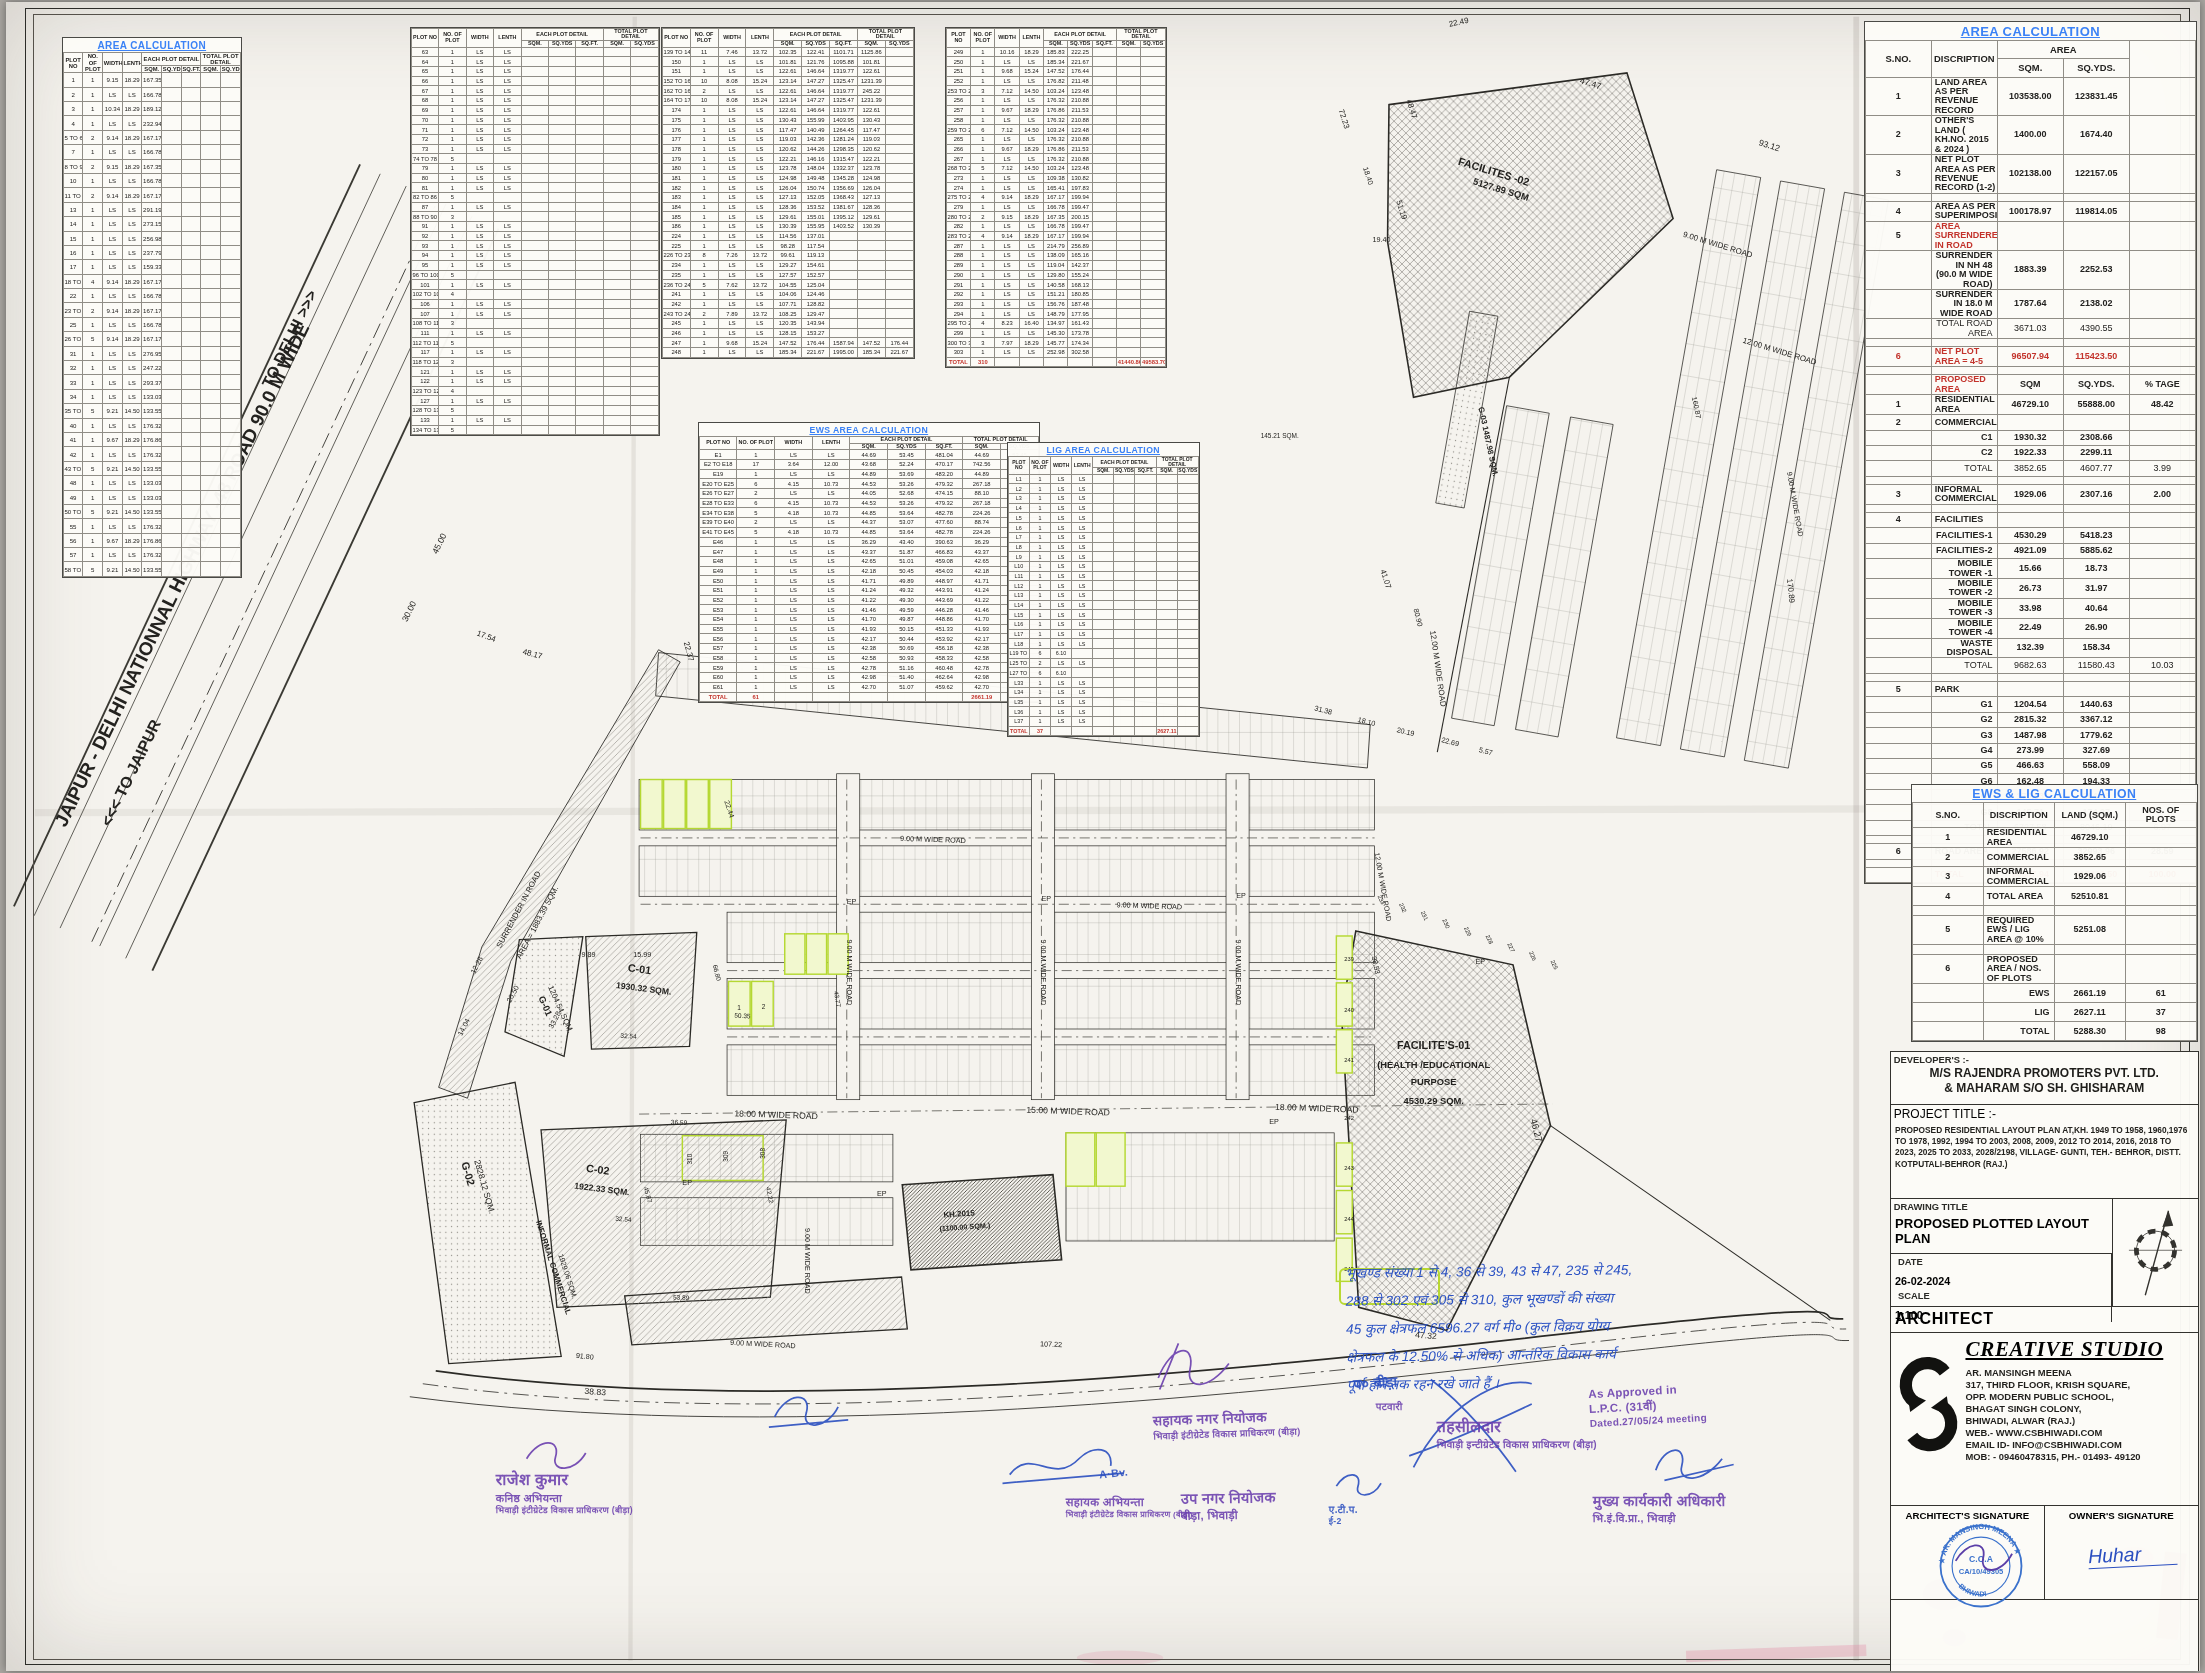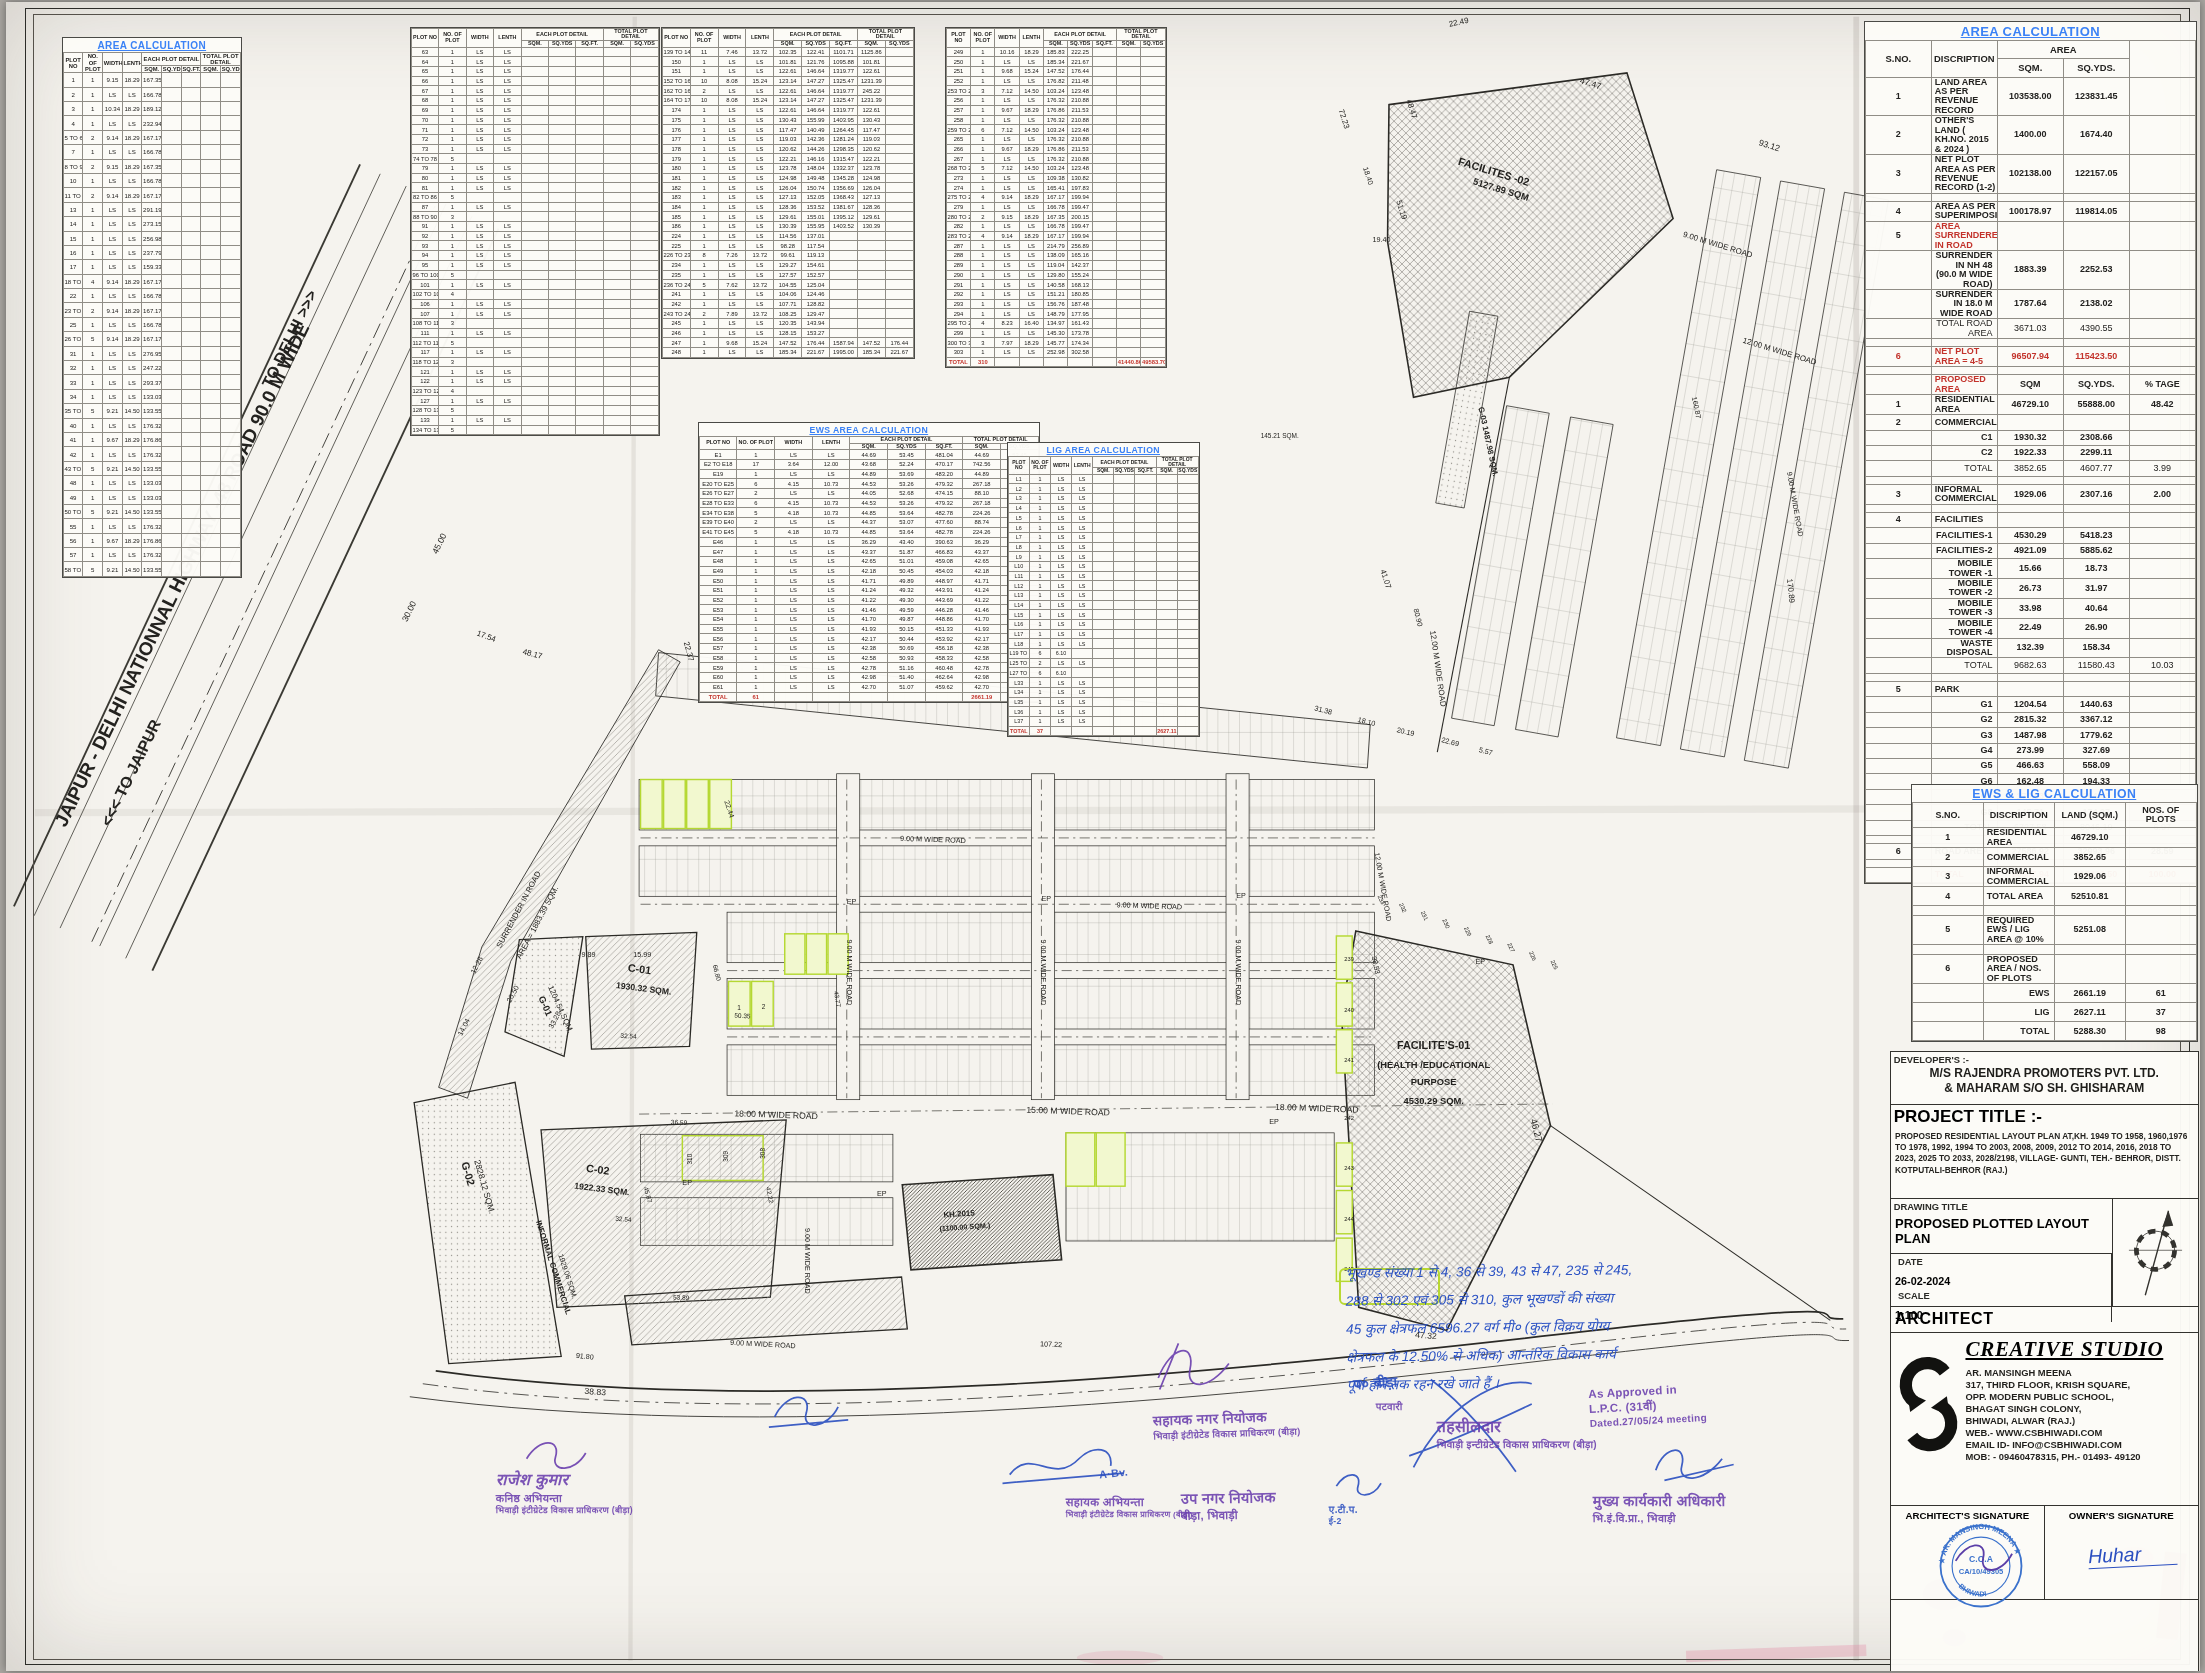--- a/index.html
+++ b/index.html
@@ -38,21 +38,21 @@
   #elc tr.sub td:nth-child(2),#elc tr.subb td:nth-child(2){text-align:right;padding-right:4.3px;}
   #elc tr.subb td,#elc tr.b td{font-weight:bold;}
   #elc tr.sp td{height:8.7px;}
   
   #tb{position:absolute;left:1884px;top:1049px;width:309px;height:622px;border:1.4px solid #33322e;background:rgba(252,251,247,.97);box-sizing:border-box;}
   .tb-sec{box-sizing:border-box;border-bottom:1.2px solid #33322e;position:relative;}
   .tb-lab{font-size:9.4px;font-weight:bold;color:#2a2a26;padding:1.4px 2.9px;}
   .tb-dev{height:53px;}
   .tb-dev1{font-size:12px;font-weight:bold;text-align:center;color:#1e1d1a;line-height:1.25;}
   .tb-proj{height:94px;}
-  .tb-lab2{font-size:17px;font-weight:bold;padding:2.2px 2.9px;}
+  .tb-lab2{font-size:12px;font-weight:normal;padding:2.2px 2.9px;}
   .tb-ptext{font-size:8.3px;font-weight:bold;padding:1.4px 4.3px;line-height:1.35;color:#24231f;}
   .tb-draw{height:108px;display:flex;}
   .tb-draw-l{flex:1;border-right:1.2px solid #33322e;}
   .tb-dtitle{font-size:13px;font-weight:bold;padding:2.9px 4.3px 7.2px;border-bottom:1.2px solid #33322e;}
   .tb-ds{display:flex;height:46px;flex-direction:column;}
   .tb-ds .c{flex:1;border-right:0.9px solid #33322e;padding:1.4px 4.3px;}
   .tb-ds .c.e{border-right:none;}
   .tb-ds .v{display:block;font-size:10.8px;font-weight:bold;margin-top:7.2px;}
   .tb-draw-r{width:85px;display:flex;align-items:center;justify-content:center;}
   .tb-archh{height:26px;font-size:16px;font-weight:bold;padding:2.9px 4.3px;letter-spacing:0.7px;}
@@ -3110,21 +3110,21 @@
   <div id="stamps">
       <div class="stamp ink-purple" style="left: 1147px; top: 1408px; transform: rotate(-2deg);">
         <div style="font-size: 13.7px;">सहायक नगर नियोजक</div>
         <div style="font-size: 9.4px;">भिवाड़ी इंटीग्रेटेड विकास प्राधिकरण (बीड़ा)</div>
       </div>
       <div class="stamp ink-purple" style="left: 1175px; top: 1487px; transform: rotate(-1deg);">
         <div style="font-size: 14.4px;">उप नगर नियोजक</div>
         <div style="font-size: 11.5px;">बीड़ा, भिवाड़ी</div>
       </div>
       <div class="stamp ink-purple" style="left: 490px; top: 1468px;">
-        <div style="font-size: 16px; font-style: italic;">राजेश कुमार</div>
+        <div style="font-size: 16px;">राजेश कुमार</div>
         <div style="font-size: 10.8px;">कनिष्ठ अभियन्ता</div>
         <div style="font-size: 8.7px;">भिवाड़ी इंटीग्रेटेड विकास प्राधिकरण (बीड़ा)</div>
       </div>
       <div class="stamp ink-purple" style="left: 1060px; top: 1493px;">
         <div style="font-size: 11.5px;">सहायक अभियन्ता</div>
         <div style="font-size: 8px;">भिवाड़ी इंटीग्रेटेड विकास प्राधिकरण (बीड़ा)</div>
       </div>
       <div class="stamp ink-purple" style="left: 1431px; top: 1415px;">
         <div style="font-size: 16px;">तहसीलदार</div>
         <div style="font-size: 10px;">भिवाड़ी इन्टीग्रेटेड विकास प्राधिकरण (बीड़ा)</div>

